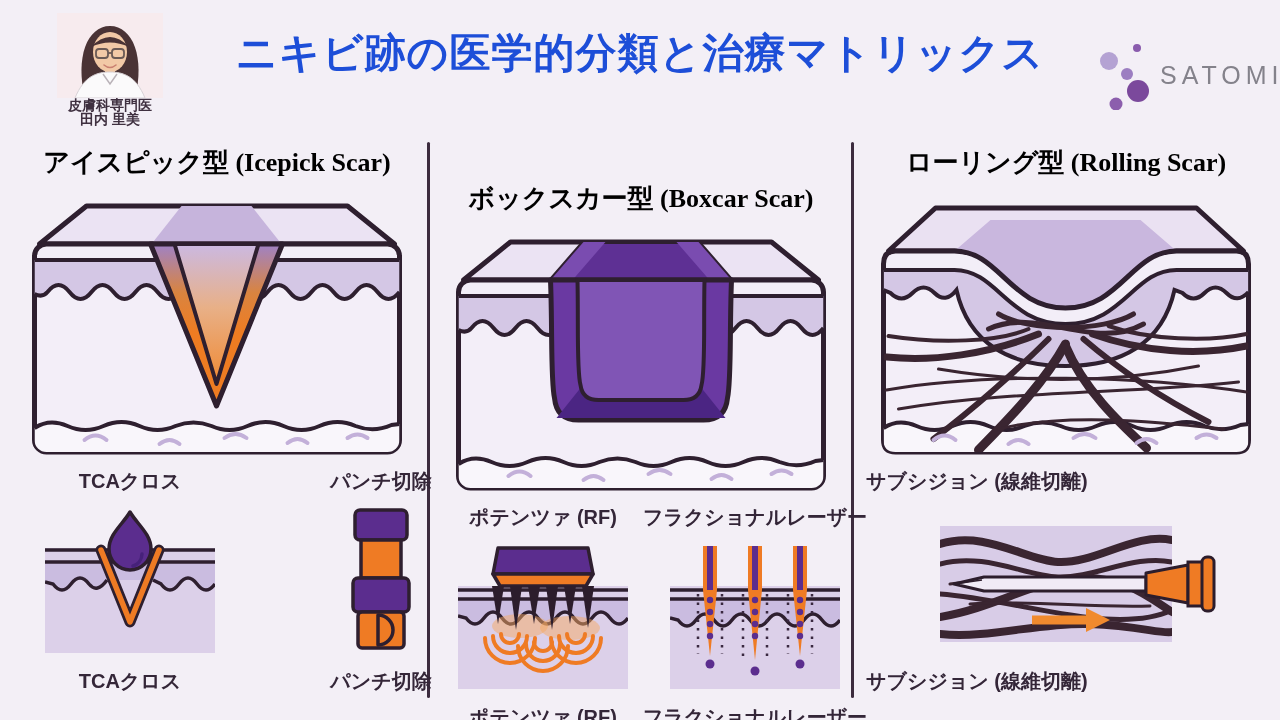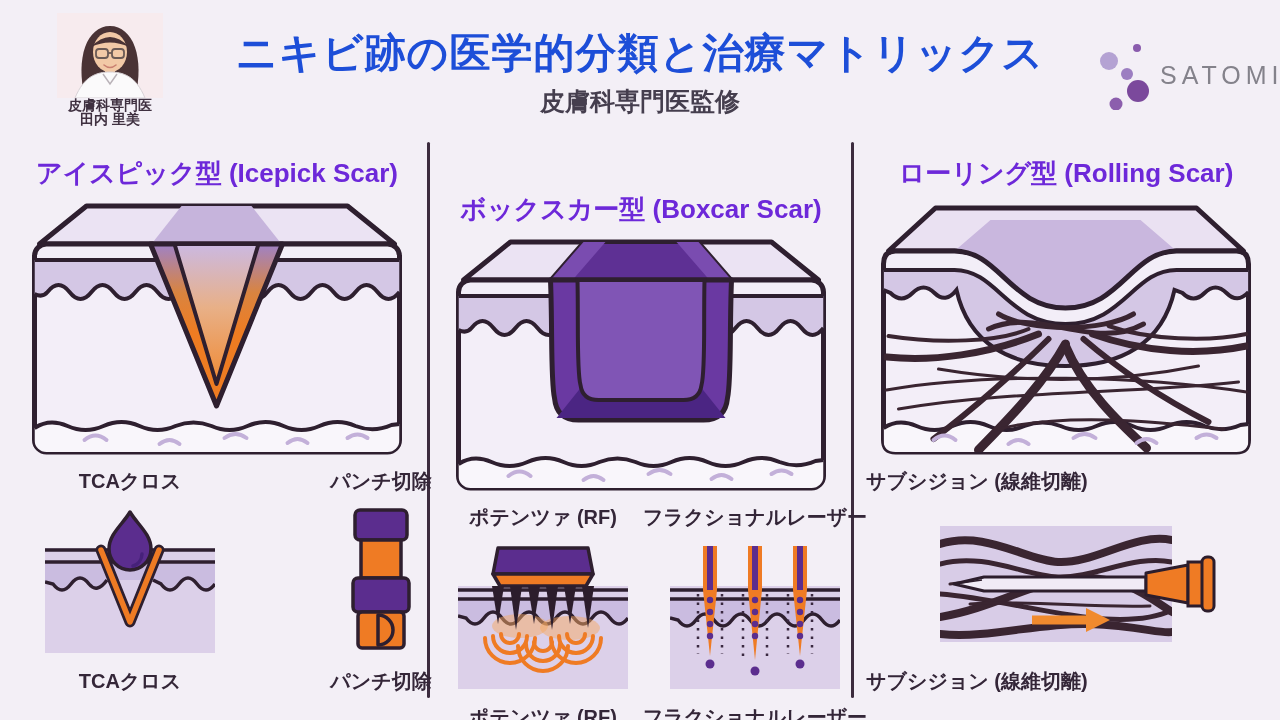--- a/index.html
+++ b/index.html
@@ -17,21 +17,21 @@
   .logo { position:absolute; left:1096px; top:40px; display:flex; align-items:center; gap:10px; }
   .logo-text { font-size:25px; letter-spacing:5px; color:#84828b; font-weight:400; }
 
   
   .divider { position:absolute; top:142px; width:3px; height:556px; background:#3c2b3e; border-radius:2px; }
   #divider-1 { left:427px; } #divider-2 { left:851px; }
   .column { position:absolute; top:140px; height:568px; }
   #col-icepick { left:18px;  width:398px; }
   #col-boxcar  { left:442px; width:398px;margin-top:36px; }
   #col-rolling { left:866px; width:400px; }
-  .col-header { position:absolute; top:16px; width:100%; text-align:center; font-size:26px; font-weight:800; color:#6d28d9; white-space:nowrap; }
+  .col-header { position:absolute; top:5px; width:100%; text-align:center; font-size:26px; font-weight:800; color:#000000; white-space:nowrap;font-family:Liberation Serif, serif; }
   .diagram { position:absolute; top:54px; left:50%; transform:translateX(-50%); }
   .label-row, .icon-row { position:absolute; width:100%; display:flex; justify-content:space-between; align-items:flex-start; }
   .label-row { font-size:20px; font-weight:700; color:#342638; }
   .row-top { top:328px; } .row-icons { top:368px; } .row-bottom { top:528px; }
   .treat-label { display:flex; justify-content:center; white-space:nowrap; }
   
   #col-icepick .label-row, #col-icepick .icon-row { padding-left:27px; gap:70px; }
   #col-icepick .w1 { width:170px; } #col-icepick .w2 { width:70px; }
   #col-boxcar .label-row, #col-boxcar .icon-row { padding-left:16px; gap:31px; }
   #col-boxcar .w1, #col-boxcar .w2 { width:170px; }
@@ -57,21 +57,20 @@
       <path d="M47 52 Q53 57 59 52" stroke="#c97f70" stroke-width="1.6" fill="none" stroke-linecap="round"></path>
       <path d="M18 85 C27 63 40 59 53 59 C66 59 79 63 88 85 Z" fill="#fbfafb" stroke="#d8d2d6" stroke-width="1"></path>
       <path d="M46 61 L53 71 L60 61" stroke="#b9b2b8" stroke-width="1.5" fill="none"></path>
     </svg>
     <div class="doctor-role">皮膚科専門医</div>
     <div class="doctor-name">田内 里美</div>
   </div>
 
   <div class="title-block">
     <div class="page-title">ニキビ跡の医学的分類と治療マトリックス</div>
-    <div class="page-subtitle">皮膚科専門医監修</div>
   </div>
 
   <div class="logo">
     <svg width="54" height="70" viewBox="0 0 54 70">
       <circle cx="41" cy="8" r="4" fill="#8a5cad"></circle>
       <circle cx="13" cy="21" r="9" fill="#b4a2d3"></circle>
       <circle cx="31" cy="34" r="6" fill="#9c7ec1"></circle>
       <circle cx="42" cy="51" r="11" fill="#7b499c"></circle>
       <circle cx="20" cy="64" r="6.5" fill="#8c5ead"></circle>
     </svg>

